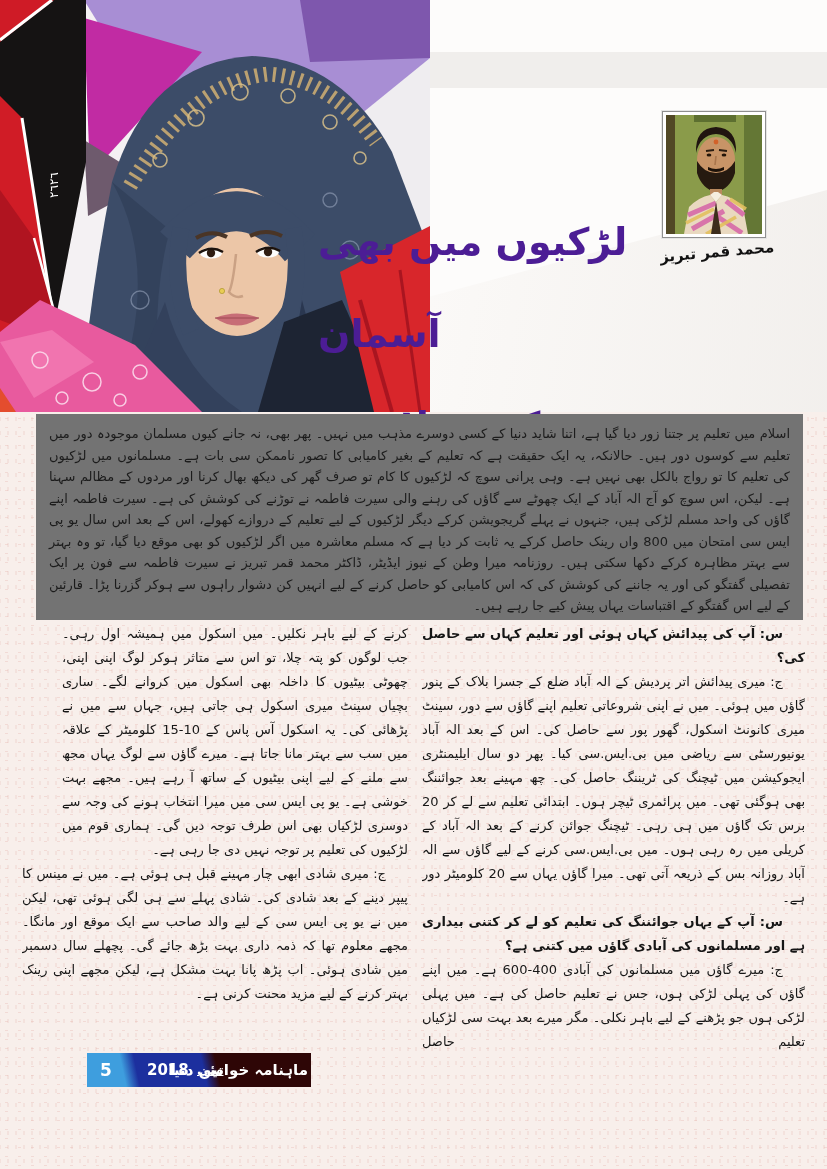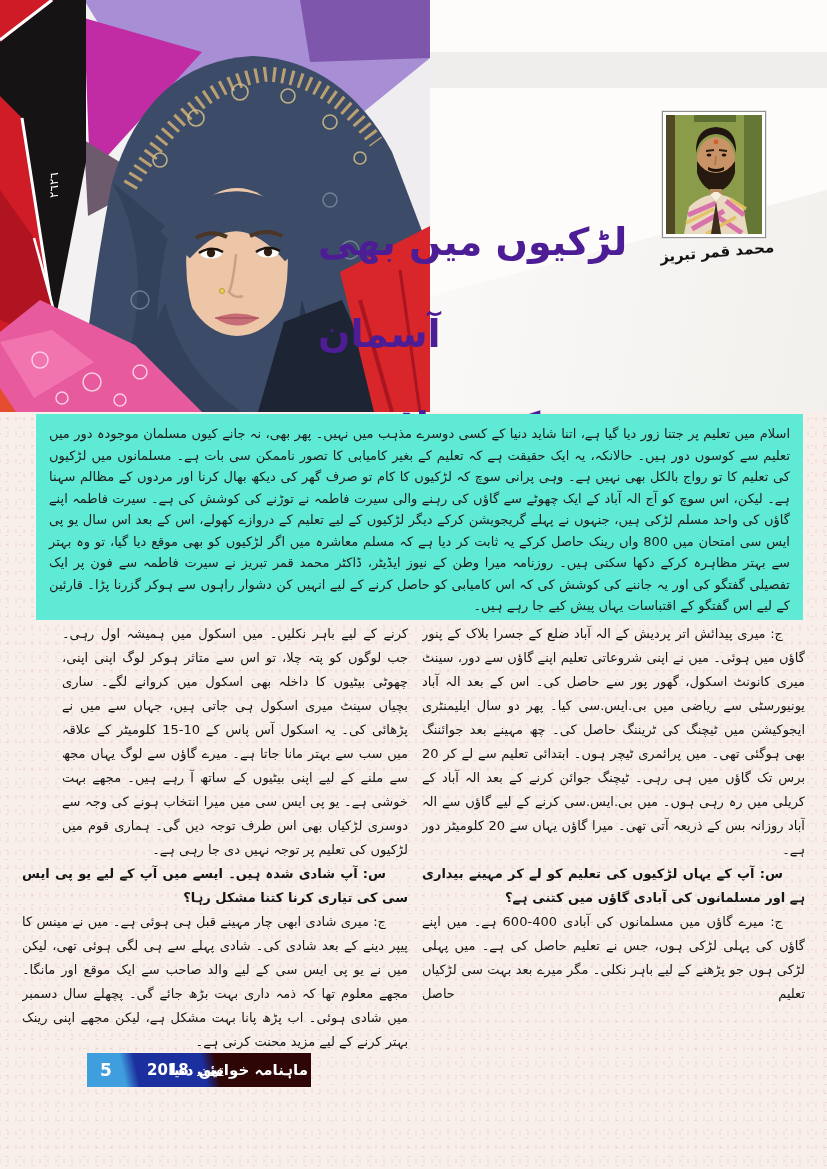--- a/index.html
+++ b/index.html
@@ -20,21 +20,21 @@
   .manframe{position:absolute;left:662px;top:111px;background:#fff;border:1px solid #8f8f8f;padding:3px;box-shadow:0 0 0 1px #e5e5e5;}
   .manframe svg{display:block;}
   .author{position:absolute;left:657px;top:243px;width:120px;text-align:center;
     font-weight:bold;font-size:15px;color:#111;transform:rotate(-5deg);direction:rtl;}
   .title{position:absolute;left:318px;top:196px;width:364px;text-align:left;direction:rtl;
     color:#4c1d95;font-weight:bold;}
   .title .t1{font-size:38px;line-height:92px;}
   .title .t2{font-size:38px;line-height:92px;}
   
   .intro{position:absolute;left:36px;top:414px;width:767px;height:206px;z-index:1;
-    background:#5eead4;box-sizing:border-box;padding:9px 13px;overflow:hidden;
+    background:#737373;box-sizing:border-box;padding:9px 13px;overflow:hidden;
     direction:rtl;text-align:justify;font-size:13px;line-height:21.5px;color:#1c1c1c;}
   
   .col{position:absolute;top:622px;height:432px;overflow:hidden;z-index:1;
     direction:rtl;text-align:justify;font-size:13px;line-height:24px;color:#161616;}
   .col-right{left:422px;width:383px;}
   .col-left{left:22px;width:386px;}
   .col p{margin:0;text-indent:22px;}
   .col p.cont{text-indent:0;margin-left:40px;}
   .col p.q{font-weight:bold;}
   .col p.jl{text-align-last:justify;}
@@ -173,27 +173,27 @@
 
     <div class="title">
       <div class="t1">لڑکیوں میں بھی آسمان</div>
       <div class="t2">چھونے کی صلاحیت ہے</div>
     </div>
   </div>
 
   <div class="intro">اسلام میں تعلیم پر جتنا زور دیا گیا ہے، اتنا شاید دنیا کے کسی دوسرے مذہب میں نہیں۔ پھر بھی، نہ جانے کیوں مسلمان موجودہ دور میں تعلیم سے کوسوں دور ہیں۔ حالانکہ، یہ ایک حقیقت ہے کہ تعلیم کے بغیر کامیابی کا تصور ناممکن سی بات ہے۔ مسلمانوں میں لڑکیوں کی تعلیم کا تو رواج بالکل بھی نہیں ہے۔ وہی پرانی سوچ کہ لڑکیوں کا کام تو صرف گھر کی دیکھ بھال کرنا اور مردوں کے مظالم سہنا ہے۔ لیکن، اس سوچ کو آج الہ آباد کے ایک چھوٹے سے گاؤں کی رہنے والی سیرت فاطمہ نے توڑنے کی کوشش کی ہے۔ سیرت فاطمہ اپنے گاؤں کی واحد مسلم لڑکی ہیں، جنہوں نے پہلے گریجویشن کرکے دیگر لڑکیوں کے لیے تعلیم کے دروازے کھولے، اس کے بعد اس سال یو پی ایس سی امتحان میں 800 واں رینک حاصل کرکے یہ ثابت کر دیا ہے کہ مسلم معاشرہ میں اگر لڑکیوں کو بھی موقع دیا گیا، تو وہ بہتر سے بہتر مظاہرہ کرکے دکھا سکتی ہیں۔ روزنامہ میرا وطن کے نیوز ایڈیٹر، ڈاکٹر محمد قمر تبریز نے سیرت فاطمہ سے فون پر ایک تفصیلی گفتگو کی اور یہ جاننے کی کوشش کی کہ اس کامیابی کو حاصل کرنے کے لیے انہیں کن دشوار راہوں سے ہوکر گزرنا پڑا۔ قارئین کے لیے اس گفتگو کے اقتباسات یہاں پیش کیے جا رہے ہیں۔</div>
 
   <div class="col col-right">
+    <p class="q">س: آپ کی پیدائش کہاں ہوئی اور تعلیم کہاں سے حاصل کی؟</p>
     <p class="a jl">ج: میری پیدائش اتر پردیش کے الہ آباد ضلع کے جسرا بلاک کے پنور گاؤں میں ہوئی۔ میں نے اپنی شروعاتی تعلیم اپنے گاؤں سے دور، سینٹ میری کانونٹ اسکول، گھور پور سے حاصل کی۔ اس کے بعد الہ آباد یونیورسٹی سے ریاضی میں بی.ایس.سی کیا۔ پھر دو سال ایلیمنٹری ایجوکیشن میں ٹیچنگ کی ٹریننگ حاصل کی۔ چھ مہینے بعد جوائننگ بھی ہوگئی تھی۔ میں پرائمری ٹیچر ہوں۔ ابتدائی تعلیم سے لے کر 20 برس تک گاؤں میں ہی رہی۔ ٹیچنگ جوائن کرنے کے بعد الہ آباد کے کریلی میں رہ رہی ہوں۔ میں بی.ایس.سی کرنے کے لیے گاؤں سے الہ آباد روزانہ بس کے ذریعہ آتی تھی۔ میرا گاؤں یہاں سے 20 کلومیٹر دور ہے۔</p>
-    <p class="q">س: آپ کے یہاں لڑکیوں کی تعلیم کو لے کر مہینے بیداری ہے اور مسلمانوں کی آبادی گاؤں میں کتنی ہے؟</p>
+    <p class="q">س: آپ کے یہاں جوائننگ کی تعلیم کو لے کر کتنی بیداری ہے اور مسلمانوں کی آبادی گاؤں میں کتنی ہے؟</p>
     <p class="a jl">ج: میرے گاؤں میں مسلمانوں کی آبادی 400-600 ہے۔ میں اپنے گاؤں کی پہلی لڑکی ہوں، جس نے تعلیم حاصل کی ہے۔ میں پہلی لڑکی ہوں جو پڑھنے کے لیے باہر نکلی۔ مگر میرے بعد بہت سی لڑکیاں تعلیم حاصل</p>
   </div>
   <div class="col col-left">
     <p class="cont">کرنے کے لیے باہر نکلیں۔ میں اسکول میں ہمیشہ اول رہی۔ جب لوگوں کو پتہ چلا، تو اس سے متاثر ہوکر لوگ اپنی اپنی، چھوٹی بیٹیوں کا داخلہ بھی اسکول میں کروانے لگے۔ ساری بچیاں سینٹ میری اسکول ہی جاتی ہیں، جہاں سے میں نے پڑھائی کی۔ یہ اسکول آس پاس کے 10-15 کلومیٹر کے علاقہ میں سب سے بہتر مانا جاتا ہے۔ میرے گاؤں سے لوگ یہاں مجھ سے ملنے کے لیے اپنی بیٹیوں کے ساتھ آ رہے ہیں۔ مجھے بہت خوشی ہے۔ یو پی ایس سی میں میرا انتخاب ہونے کی وجہ سے دوسری لڑکیاں بھی اس طرف توجہ دیں گی۔ ہماری قوم میں لڑکیوں کی تعلیم پر توجہ نہیں دی جا رہی ہے۔</p>
-    <p class="q">س: آپ شادی شدہ ہیں۔ ایسے میں آپ کے لیے یو پی ایس سی کی تیاری کرنا کتنا مشکل رہا؟</p>
     <p class="a">ج: میری شادی ابھی چار مہینے قبل ہی ہوئی ہے۔ میں نے مینس کا پیپر دینے کے بعد شادی کی۔ شادی پہلے سے ہی لگی ہوئی تھی، لیکن میں نے یو پی ایس سی کے لیے والد صاحب سے ایک موقع اور مانگا۔ مجھے معلوم تھا کہ ذمہ داری بہت بڑھ جائے گی۔ پچھلے سال دسمبر میں شادی ہوئی۔ اب پڑھ پانا بہت مشکل ہے، لیکن مجھے اپنی رینک بہتر کرنے کے لیے مزید محنت کرنی ہے۔</p>
   </div>
 
   <div class="banner">
     <span class="pg">5</span>
     <span class="yr">2018</span>
     <span class="mo">مئی</span>
     <span class="mag">ماہنامہ خواتین دنیا</span>
   </div>
 </div>

